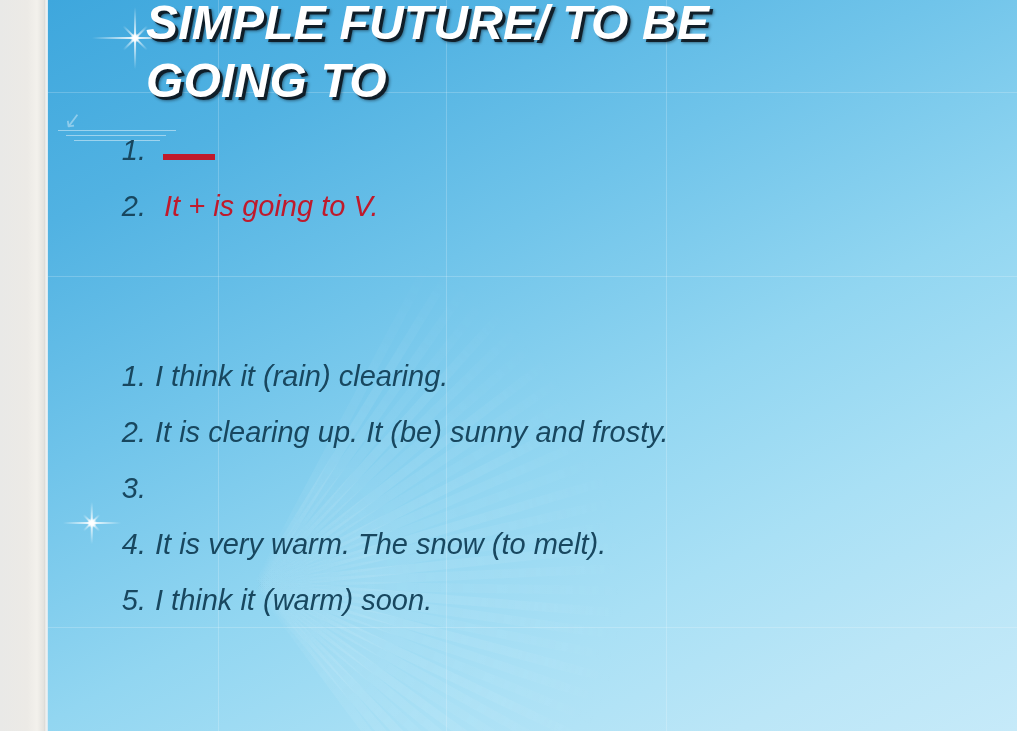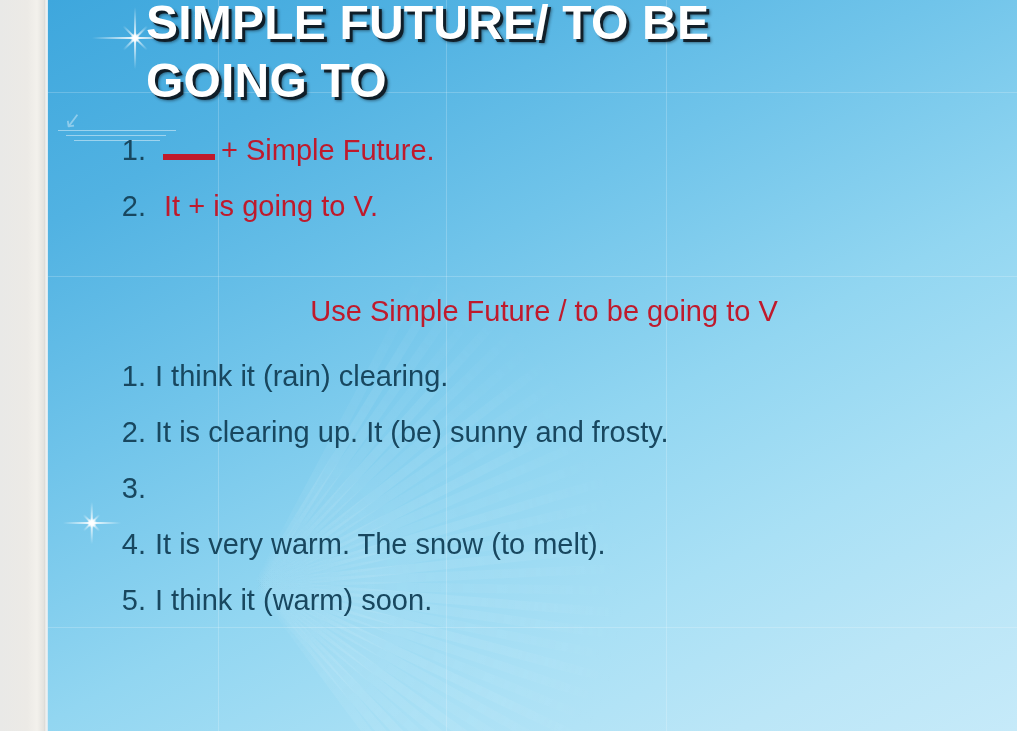--- a/index.html
+++ b/index.html
@@ -112,21 +112,21 @@
   .sparkle .spike {
     position: absolute; left: 50%; top: 50%;
     transform-origin: 50% 50%;
     background: linear-gradient(90deg, rgba(255,255,255,0) 0%, rgba(255,255,255,.95) 50%, rgba(255,255,255,0) 100%);
   }
 
   
   #content {
     position: absolute;
     left: 0; top: 0;
-    width: 969px; height: 621px;
+    width: 969px; height: 621px; font-style: italic;
   }
 
   #deck-title {
     position: absolute;
     left: 98px; top: -6px;
     width: 780px;
     margin: 0;
     font-family: "Liberation Sans", sans-serif;
     font-weight: bold;
     font-size: 48px;
@@ -261,30 +261,28 @@
 
     <div id="content">
 
       <h1 id="deck-title">SIMPLE FUTURE/ TO BE
 GOING TO</h1>
 
       <ul class="rule-list" id="rules-list">
         <li class="rule-item">
           <span class="rule-num">1.</span>
           <span class="blank-fill"></span>
-          <span class="rule-accent">+ Simple Future.</span>
         </li>
         <li class="rule-item">
           <span class="rule-num">2.</span>
           <span style="width:9px;display:inline-block"></span>
           <span class="rule-accent">It + is going to V.</span>
         </li>
       </ul>
 
-      <div id="instruction-line">Use Simple Future / to be going to V</div>
 
       <ul class="rule-list" id="practice-list">
         <li class="rule-item">
           <span class="rule-num">1.</span>
           <span class="rule-text">I think it (rain) clearing.</span>
         </li>
         <li class="rule-item">
           <span class="rule-num">2.</span>
           <span class="rule-text">It is clearing up. It (be) sunny and frosty.</span>
         </li>

